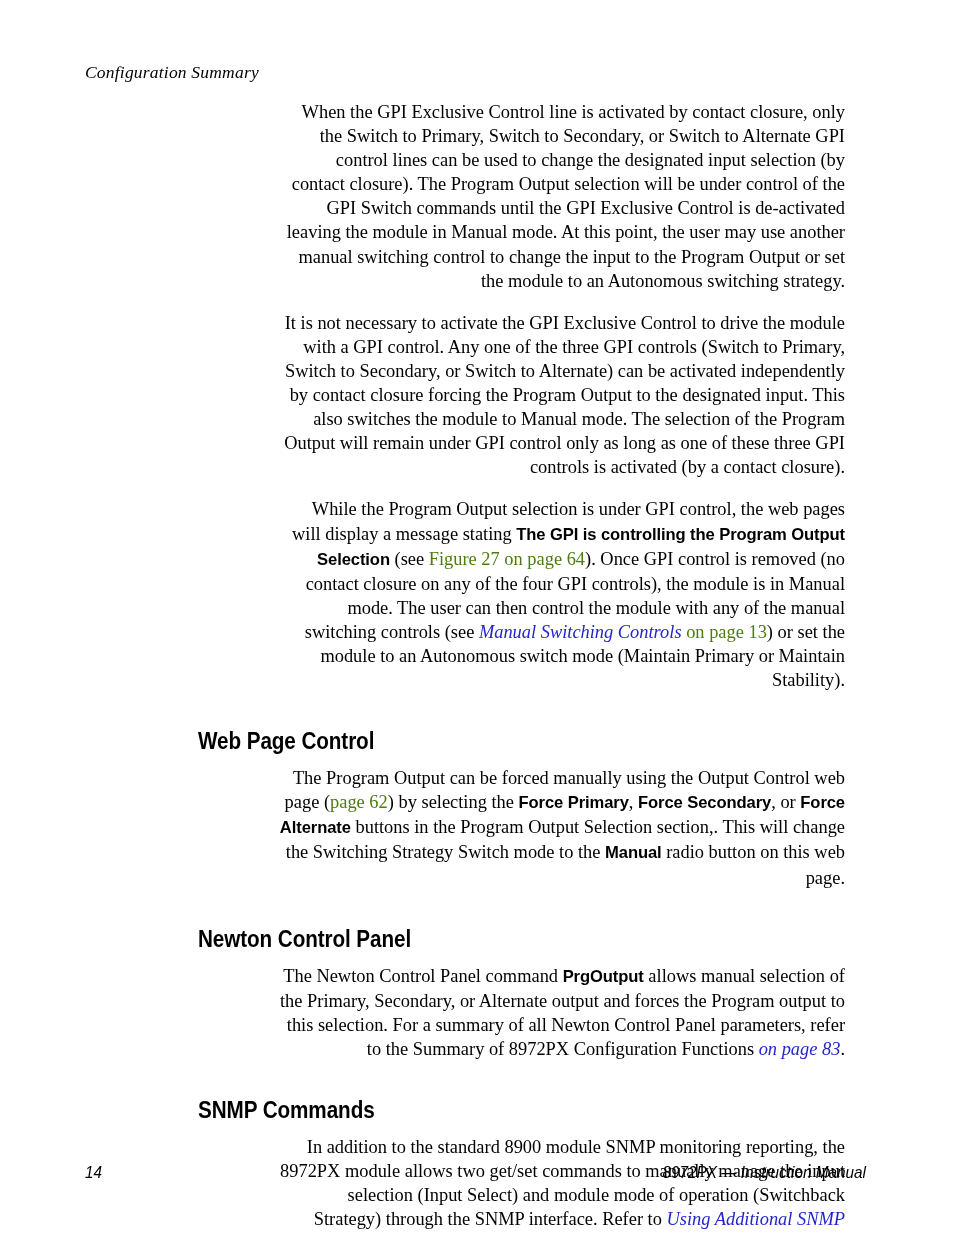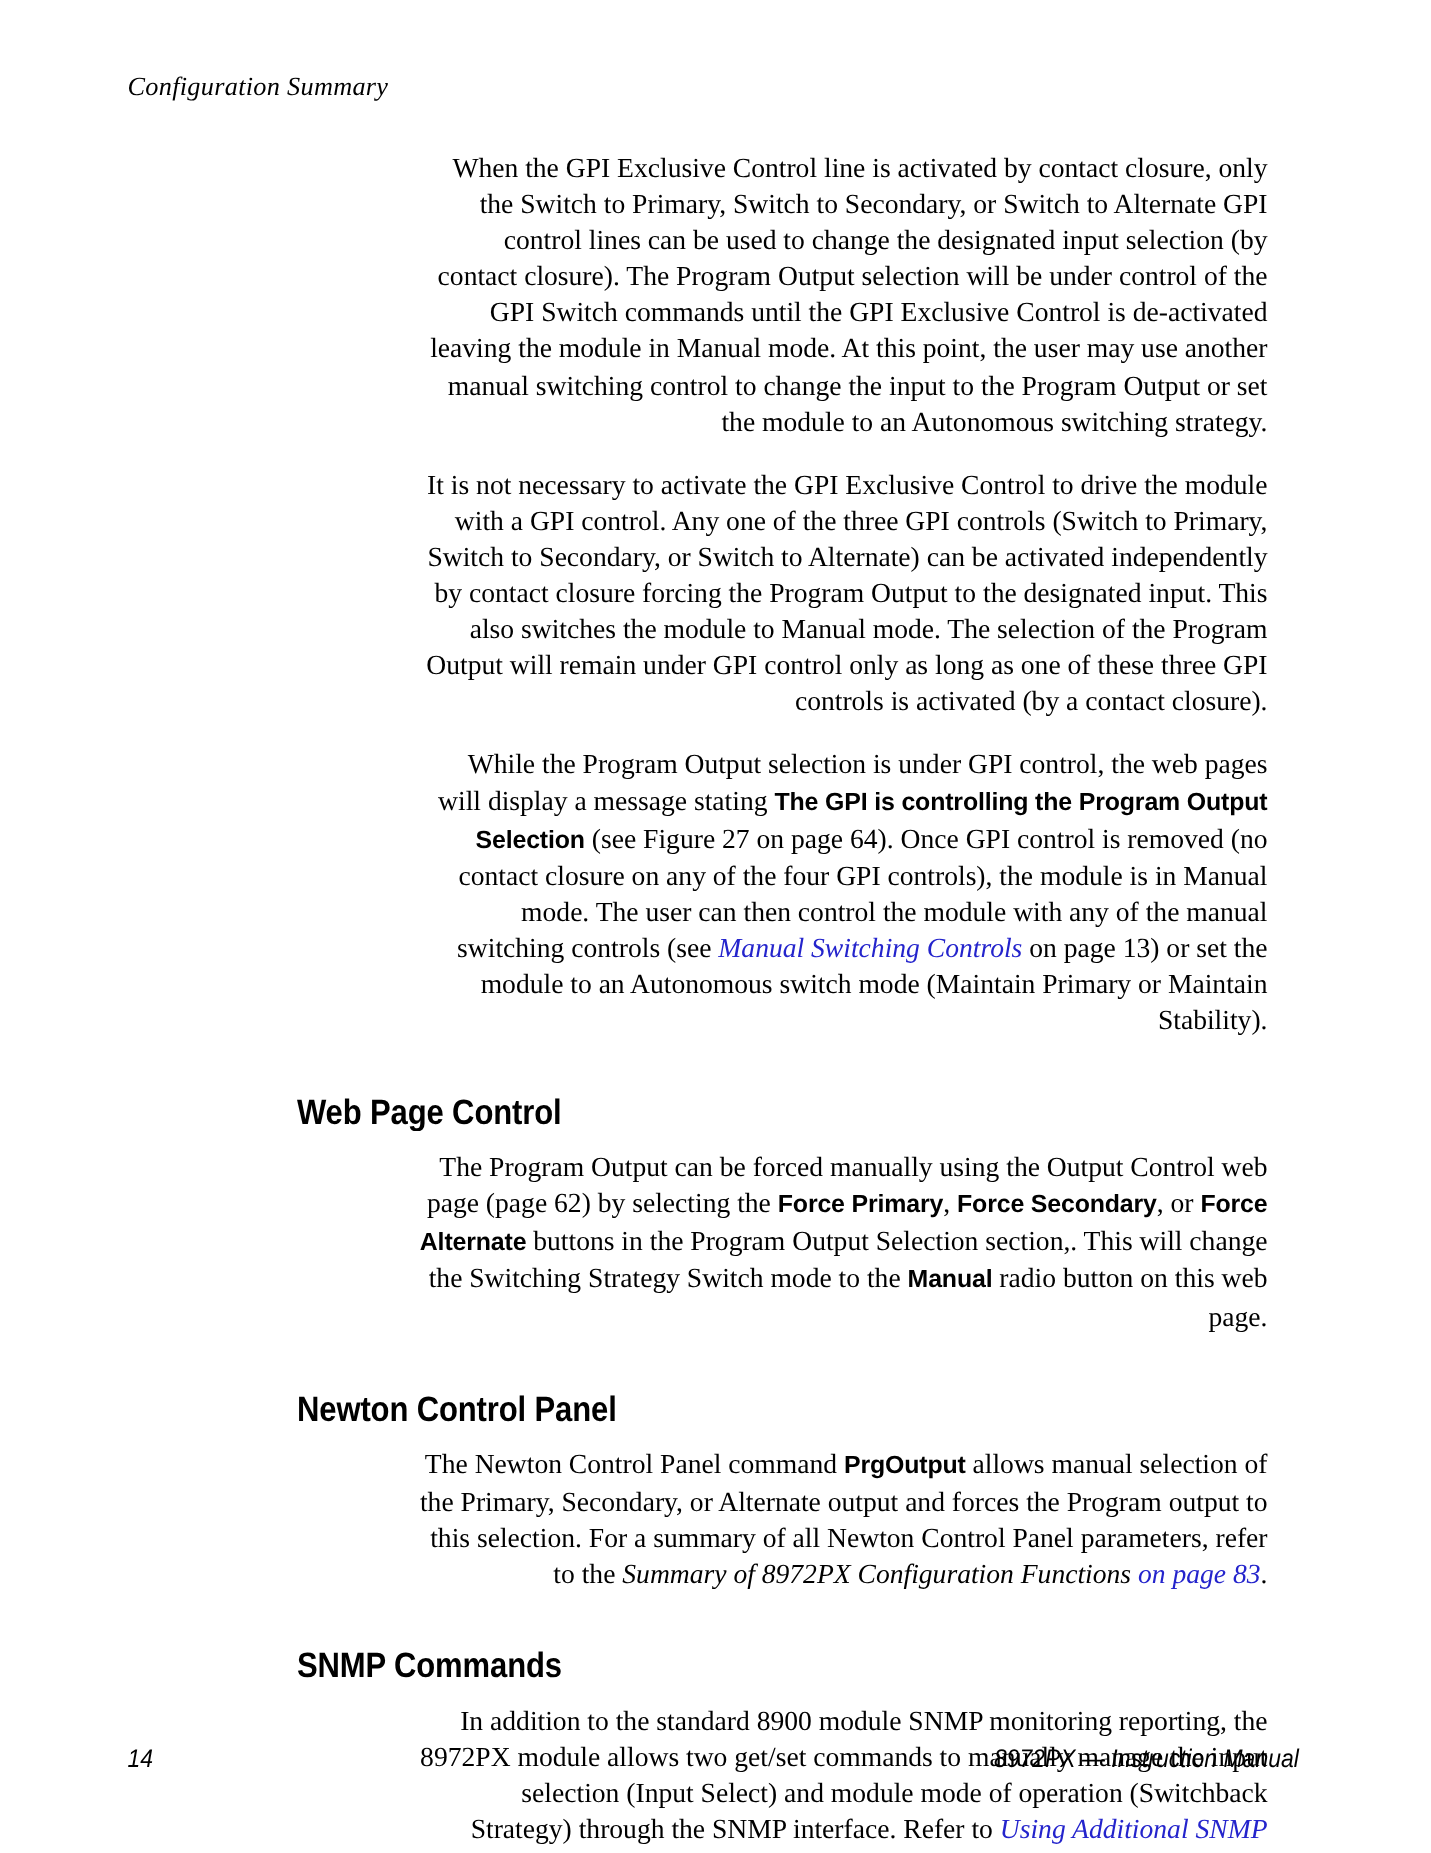--- a/index.html
+++ b/index.html
@@ -17,21 +17,21 @@
     width: 954px;
     height: 1235px;
     background: #ffffff;
     overflow: hidden;
   }
 
   
   .running-header {
     position: absolute;
     left: 85px;
-    top: 47px;
+    top: 62px;
     font-family: "Liberation Serif", "DejaVu Serif", serif;
     font-style: italic;
     font-size: 17.5px;
     letter-spacing: 0.2px;
     color: #000;
     white-space: nowrap;
   }
 
   
   .content {
@@ -68,23 +68,23 @@
   .sec-gap-before { height: 18px; }
   .sec-gap-after  { height: 12px; }
 
   
   .ui-bold {
     font-family: "Liberation Sans Narrow", "Liberation Sans", "DejaVu Sans", sans-serif;
     font-weight: bold;
     font-size: 16.6px;
     letter-spacing: -0.1px;
   }
-  .link      { color: #000000; font-family: Liberation Serif, serif; }
+  .link      { color: #4d7c0f; font-family: Liberation Serif, serif; }
   .link-ital { color: #2424cc; font-style: italic; margin-top: 48px; }
-  .ital      { font-style: italic; }
+  .ital      { }
 
   
   .footer-left, .footer-right {
     position: absolute;
     bottom: 52px;
     font-family: "Liberation Sans Narrow", "Liberation Sans", "DejaVu Sans", sans-serif;
     font-style: italic;
     font-size: 17px;
     color: #000;
     white-space: nowrap;

